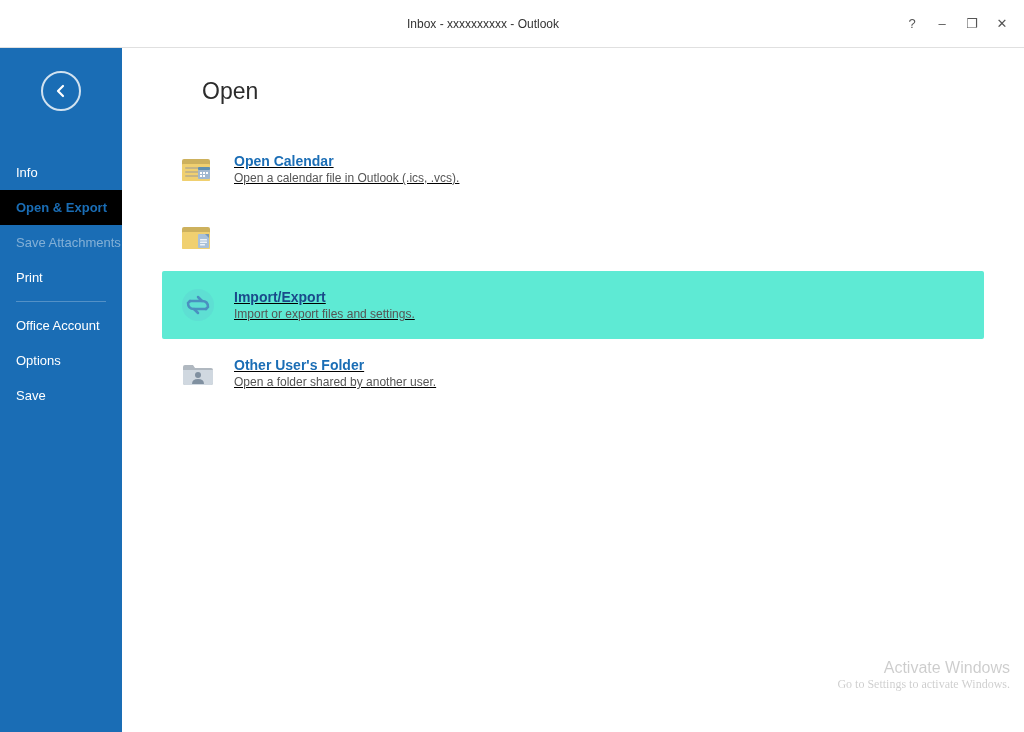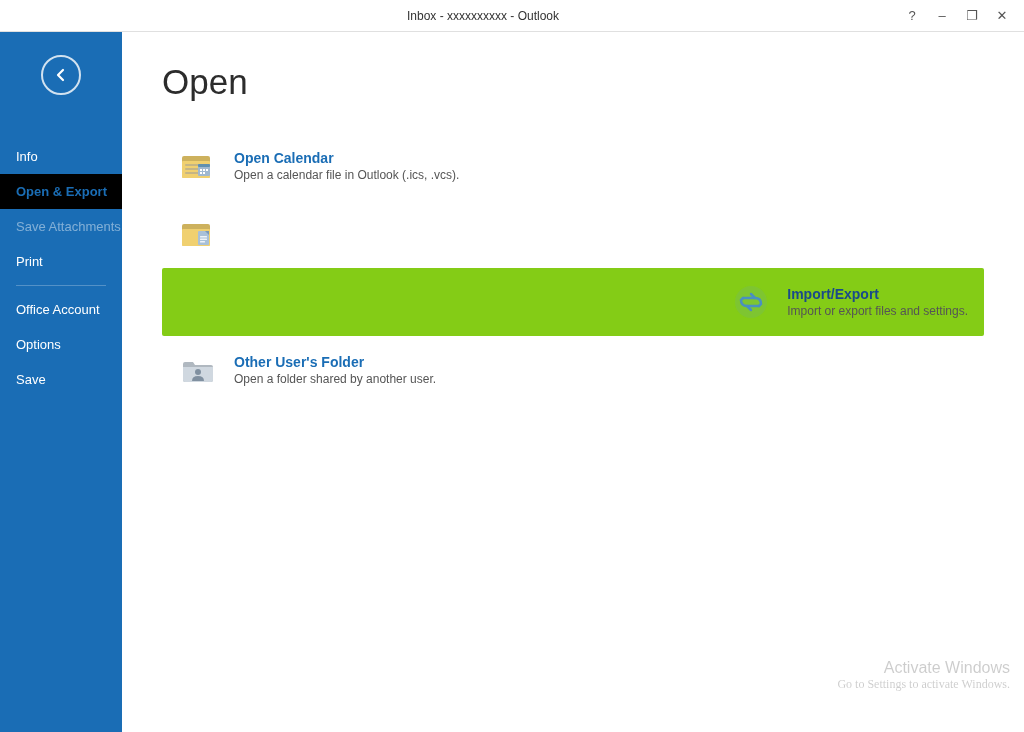--- a/index.html
+++ b/index.html
@@ -1,21 +1,21 @@
 <!DOCTYPE html>
 <html><head>
   <meta charset="utf-8">
   <style>
     * { margin: 0; padding: 0; box-sizing: border-box; }
     body { font-family: 'Segoe UI', Arial, sans-serif; background: #fff; width: 1024px; height: 732px; overflow: hidden; display: flex; flex-direction: column; }
 
     
     .titlebar {
       background: #fff;
-      height: 32px;
+      height: 48px;
       display: flex;
       align-items: center;
       justify-content: space-between;
       padding: 0 8px;
       border-bottom: 1px solid #e0e0e0;
     }
     .titlebar-title {
       flex: 1;
       text-align: center;
       font-size: 12px;
@@ -112,42 +112,43 @@
     }
 
     
     .main-content {
       flex: 1;
       padding: 30px 40px;
       background: #fff;
       overflow-y: auto;
     }
     .page-title {
-      font-size: 35px;
+      font-size: 23px;
       font-weight: 300;
       color: #2c2c2c;
       margin-bottom: 30px;
+      margin-left: 40px;
     }
 
     .option-list {
       display: flex;
       flex-direction: column;
       gap: 0;
     }
 
     .option-item {
       display: flex;
       align-items: center;
       padding: 14px 16px;
       cursor: pointer;
       border-radius: 2px;
+      text-decoration: underline;
     }
     .option-item.selected {
-      background: #84cc16;
-      justify-content: flex-end;
+      background: #5eead4;
     }
 
     .option-icon {
       width: 40px;
       height: 40px;
       margin-right: 16px;
       flex-shrink: 0;
       display: flex;
       align-items: center;
       justify-content: center;

